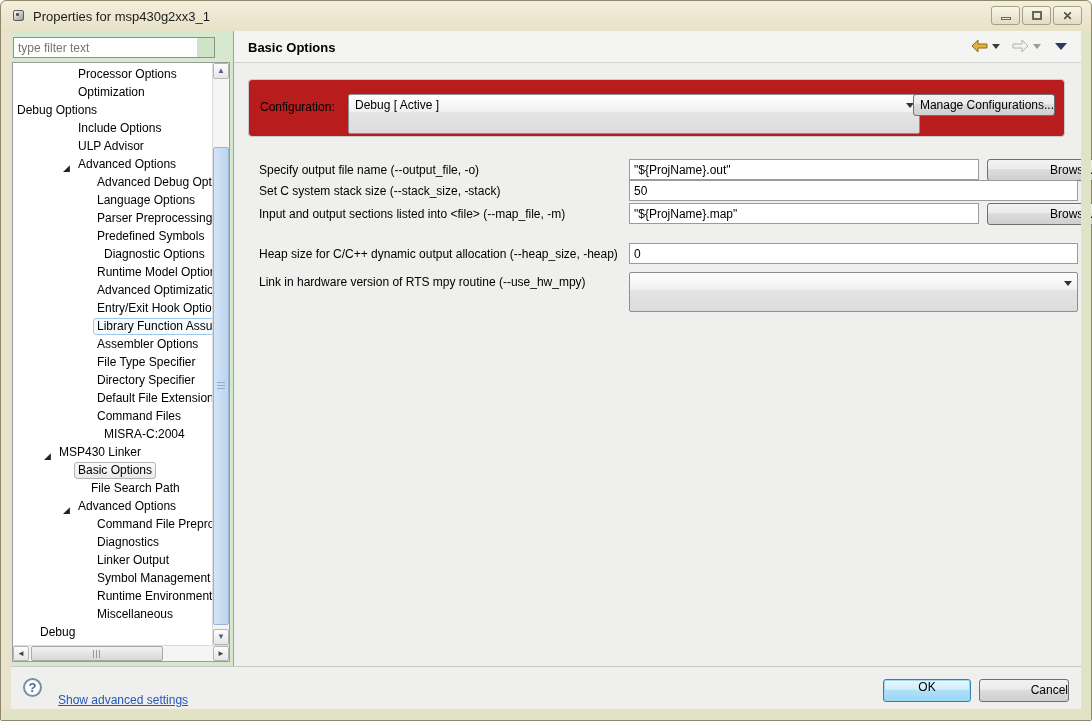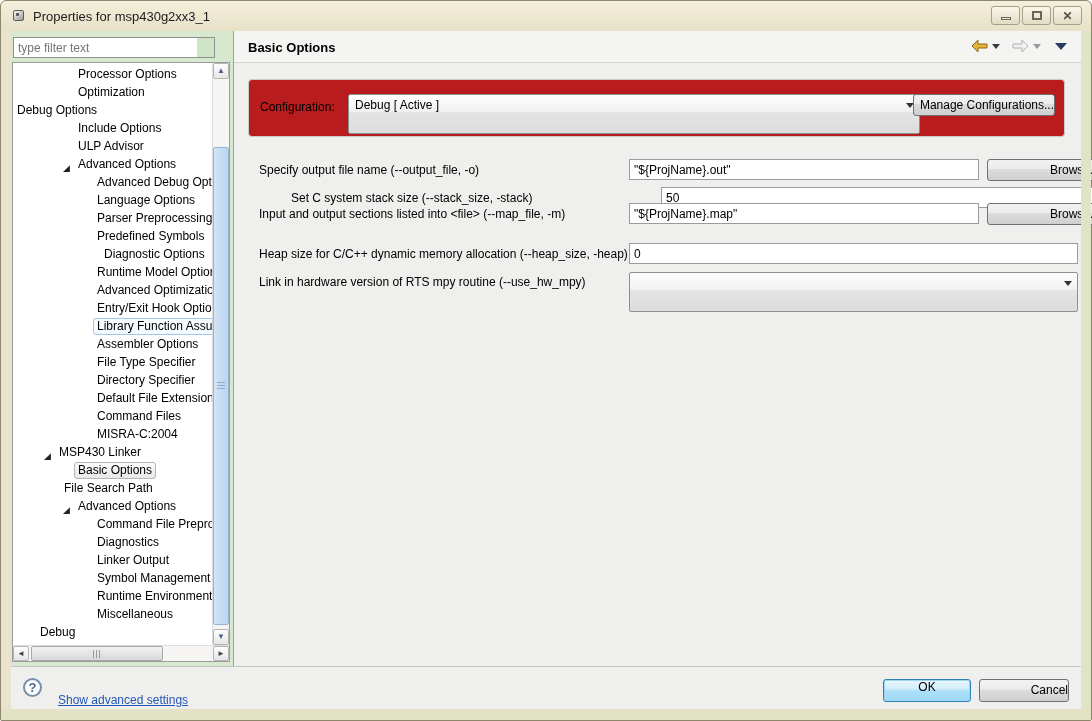--- a/index.html
+++ b/index.html
@@ -138,24 +138,24 @@
           <div class="tree-row" style="top: 182px; left: 0px;"><span class="tree-label" style="margin-left: 87px;">Diagnostic Options</span></div>
           <div class="tree-row" style="top: 200px; left: 0px;"><span class="tree-label" style="margin-left: 80px;">Runtime Model Option</span></div>
           <div class="tree-row" style="top: 218px; left: 0px;"><span class="tree-label" style="margin-left: 80px;">Advanced Optimizatio</span></div>
           <div class="tree-row" style="top: 236px; left: 0px;"><span class="tree-label" style="margin-left: 80px;">Entry/Exit Hook Option</span></div>
           <div class="tree-row" style="top: 254px; left: 0px;"><span class="tree-label focused" style="margin-left: 80px;">Library Function Assur</span></div>
           <div class="tree-row" style="top: 272px; left: 0px;"><span class="tree-label" style="margin-left: 80px;">Assembler Options</span></div>
           <div class="tree-row" style="top: 290px; left: 0px;"><span class="tree-label" style="margin-left: 80px;">File Type Specifier</span></div>
           <div class="tree-row" style="top: 308px; left: 0px;"><span class="tree-label" style="margin-left: 80px;">Directory Specifier</span></div>
           <div class="tree-row" style="top: 326px; left: 0px;"><span class="tree-label" style="margin-left: 80px;">Default File Extensions</span></div>
           <div class="tree-row" style="top: 344px; left: 0px;"><span class="tree-label" style="margin-left: 80px;">Command Files</span></div>
-          <div class="tree-row" style="top: 362px; left: 0px;"><span class="tree-label" style="margin-left: 80px;">MISRA-C:2004</span></div>
+          <div class="tree-row" style="top: 362px; left: 0px; padding-left: 7px;"><span class="tree-label" style="margin-left: 80px;">MISRA-C:2004</span></div>
           <div class="tree-row" style="top: 380px; left: 0px;"><span class="twisty" style="left: 31px;">◢</span><span class="tree-label" style="margin-left: 42px;">MSP430 Linker</span></div>
           <div class="tree-row" style="top: 398px; left: 0px;"><span class="tree-label selected" style="margin-left: 61px;">Basic Options</span></div>
-          <div class="tree-row" style="top: 416px; left: 0px;"><span class="tree-label" style="margin-left: 47px; text-align: center;">File Search Path</span></div>
+          <div class="tree-row" style="top: 416px; left: 0px;"><span class="tree-label" style="margin-left: 74px; text-align: center;">File Search Path</span></div>
           <div class="tree-row" style="top: 434px; left: 0px;"><span class="twisty" style="left: 50px;">◢</span><span class="tree-label" style="margin-left: 61px;">Advanced Options</span></div>
           <div class="tree-row" style="top: 452px; left: 0px;"><span class="tree-label" style="margin-left: 80px;">Command File Prepro</span></div>
           <div class="tree-row" style="top: 470px; left: 0px;"><span class="tree-label" style="margin-left: 80px;">Diagnostics</span></div>
           <div class="tree-row" style="top: 488px; left: 0px;"><span class="tree-label" style="margin-left: 80px;">Linker Output</span></div>
           <div class="tree-row" style="top: 506px; left: 0px;"><span class="tree-label" style="margin-left: 80px;">Symbol Management</span></div>
           <div class="tree-row" style="top: 524px; left: 0px;"><span class="tree-label" style="margin-left: 80px;">Runtime Environment</span></div>
           <div class="tree-row" style="top: 542px; left: 0px;"><span class="tree-label" style="margin-left: 80px;">Miscellaneous</span></div>
           <div class="tree-row" style="top: 560px; left: 0px;"><span class="tree-label" style="margin-left: 23px;">Debug</span></div>
         </div>
       <div class="vscroll">
@@ -201,31 +201,31 @@
       </div>
       <div class="btn" id="manage-btn">Manage Configurations...</div>
     </div>
 
     <div id="field-rows">
         <div class="frow" style="top: 128px;">
           <div class="flabel">Specify output file name (--output_file, -o)</div>
           <input class="finput" value="&quot;${ProjName}.out&quot;" style="width: 350px;">
           <div class="btn fbrowse">Browse...</div>
         </div>
-        <div class="frow" style="top: 156px; margin-left: 32px;">
+        <div class="frow" style="top: 149px;">
           <div class="flabel">Set C system stack size (--stack_size, -stack)</div>
           <input class="finput" value="50" style="width: 449px;">
         </div>
         <div class="frow" style="top: 172px; text-decoration: underline;">
           <div class="flabel">Input and output sections listed into &lt;file&gt; (--map_file, -m)</div>
           <input class="finput" value="&quot;${ProjName}.map&quot;" style="width: 350px;">
           <div class="btn fbrowse">Browse...</div>
         </div>
         <div class="frow" style="top: 212px;">
-          <div class="flabel">Heap size for C/C++ dynamic memory allocation (--heap_size, -heap)</div>
+          <div class="flabel">Heap size for C/C++ dynamic output allocation (--heap_size, -heap)</div>
           <input class="finput" value="0" style="width: 449px;">
         </div>
         <div class="frow" style="top: 240px;">
           <div class="flabel">Link in hardware version of RTS mpy routine (--use_hw_mpy)</div>
           <div class="combo" style="left: 395px; top: 1px; width: 449px;">
             <span class="val"></span>
             <span class="arrow"></span>
           </div>
         </div>
       </div>

